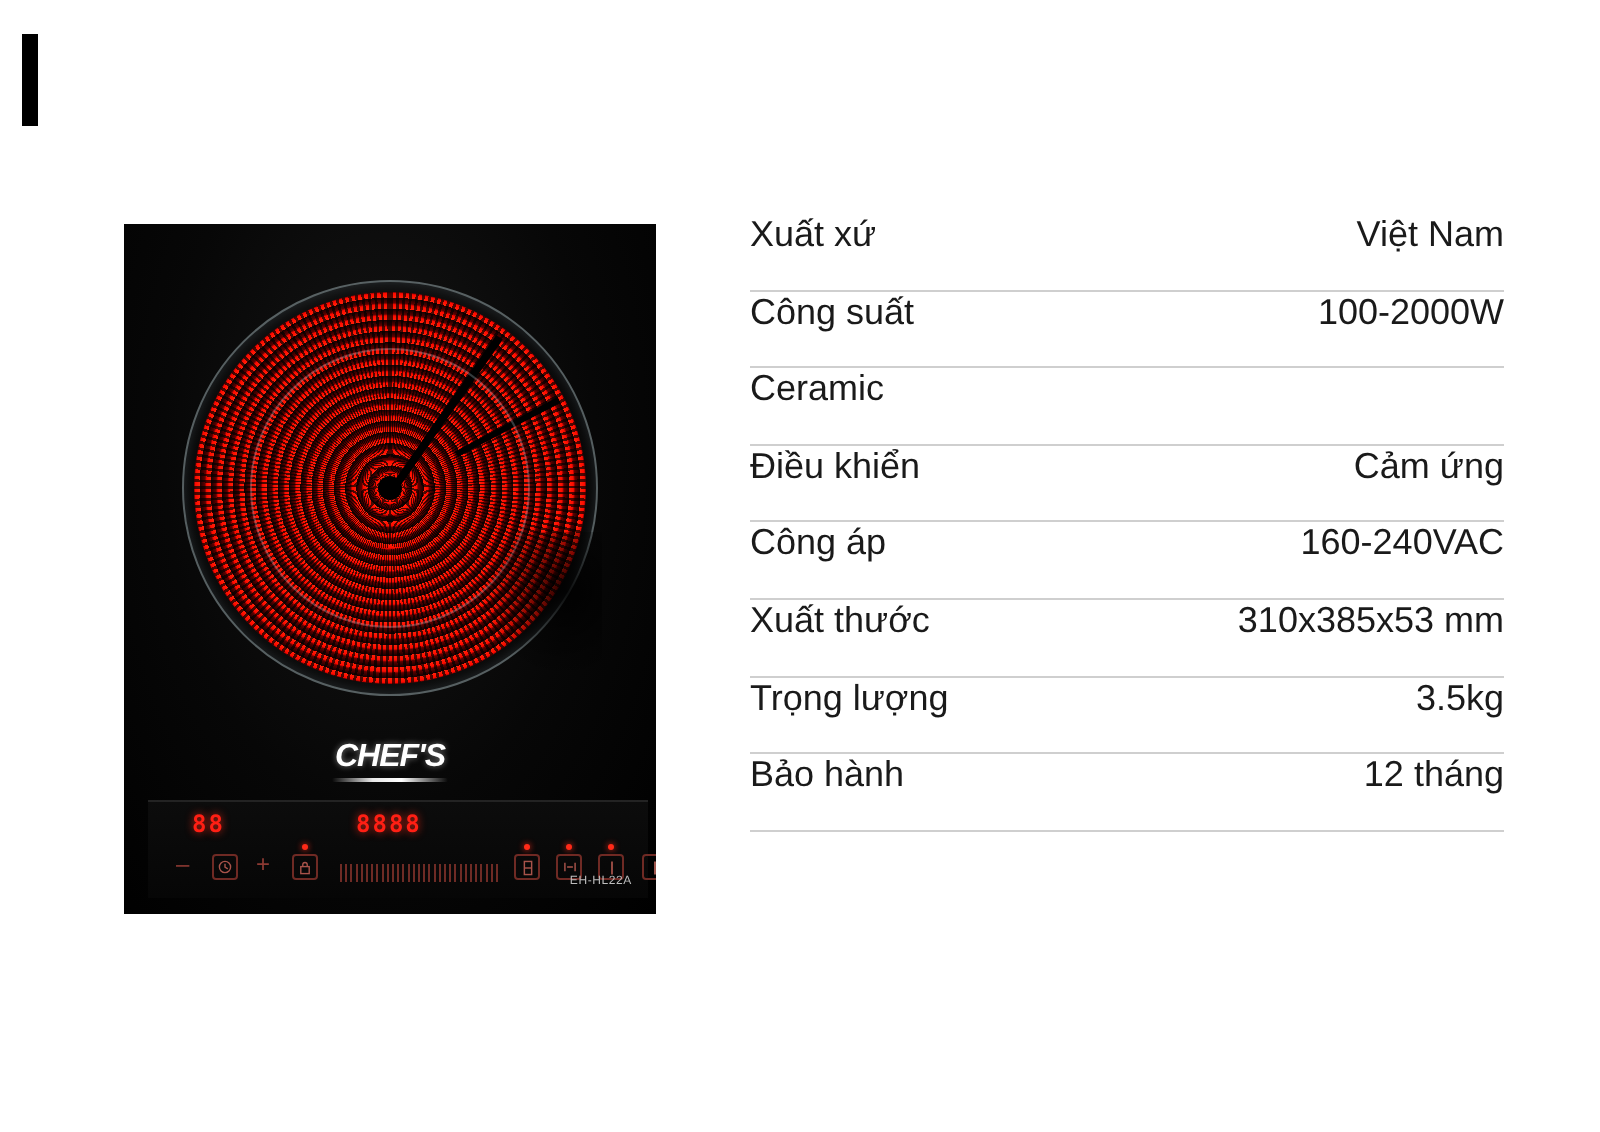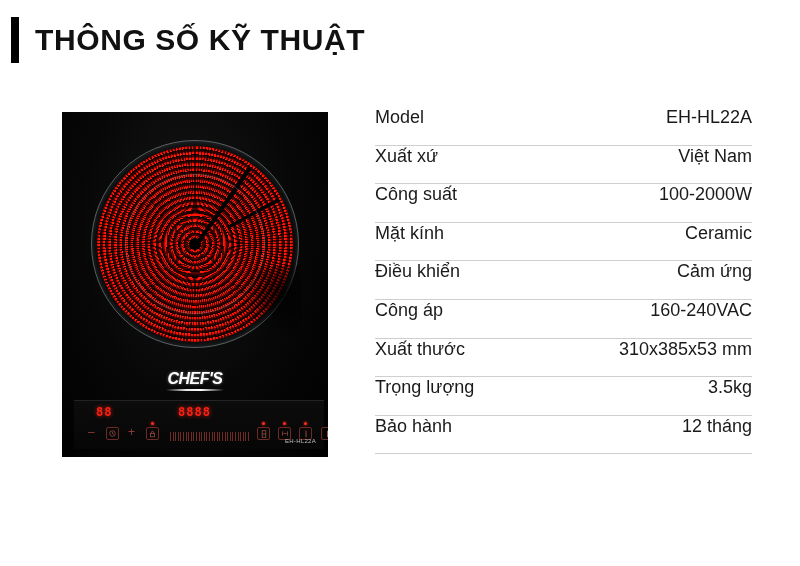--- a/index.html
+++ b/index.html
@@ -293,21 +293,20 @@
     white-space: nowrap;
     text-align: right;
     padding-bottom: 8px;
   }
 </style>
 </head>
 <body>
 
 <div id="title-block">
   <div id="title-accent"></div>
-  <div id="page-title">THÔNG SỐ KỸ THUẬT</div>
 </div>
 
 <div id="product-figure">
   <div id="cooktop-surface">
 
     <div id="heating-zone">
       <div id="zone-glow"></div>
       <div id="zone-dots"></div>
       <div id="zone-gap"></div>
       <div id="zone-gap2"></div>
@@ -392,33 +391,28 @@
       </div>
 
       <div id="model-label">EH-HL22A</div>
     </div>
 
   </div>
 </div>
 
 <div id="spec-table">
     <div class="spec-row">
-      <div class="spec-label">Model</div>
-      <div class="spec-value">EH-HL22A</div>
-    </div>
-    <div class="spec-row">
       <div class="spec-label">Xuất xứ</div>
       <div class="spec-value">Việt Nam</div>
     </div>
     <div class="spec-row">
       <div class="spec-label">Công suất</div>
       <div class="spec-value">100-2000W</div>
     </div>
     <div class="spec-row">
-      <div class="spec-label">Mặt  kính</div>
       <div class="spec-value">Ceramic</div>
     </div>
     <div class="spec-row">
       <div class="spec-label">Điều khiển</div>
       <div class="spec-value">Cảm ứng</div>
     </div>
     <div class="spec-row">
       <div class="spec-label">Công áp</div>
       <div class="spec-value">160-240VAC</div>
     </div>

